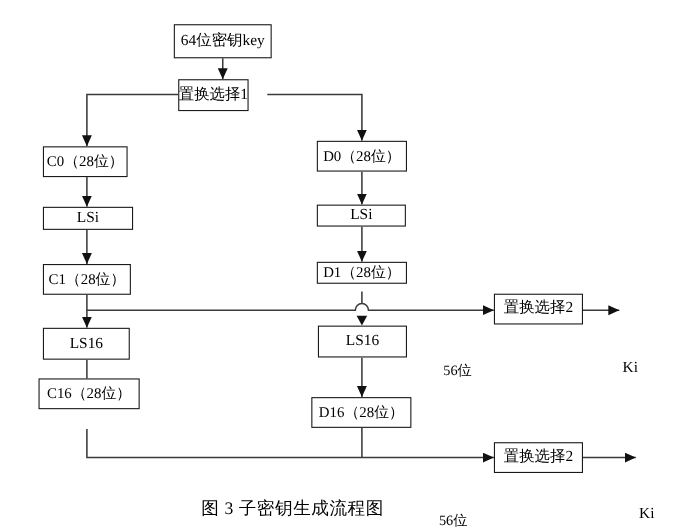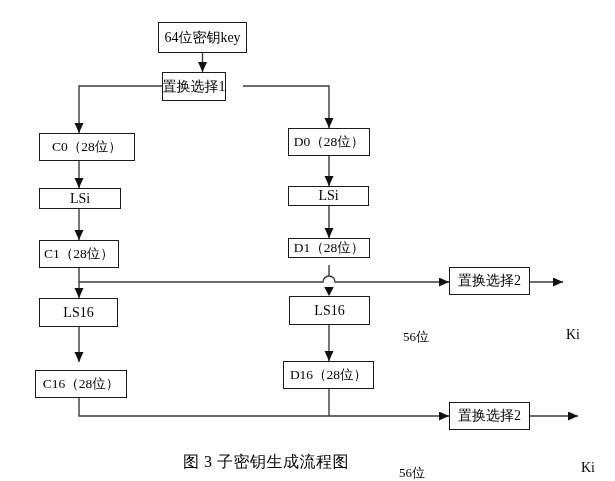--- a/index.html
+++ b/index.html
@@ -62,37 +62,37 @@
     <path d="M329,389 V416"></path>
 
     <path d="M530,282 H563" marker-end="url(#ah)"></path>
     <path d="M530,416 H578" marker-end="url(#ah)"></path>
   </svg>
 
   <div class="node big" style="left:158px;top:6px;width:89px;height:31px;margin-top:16px;">64位密钥key</div>
 
   <div class="node big" style="left:162px;top:72px;width:64px;height:29px;">置换选择1</div>
 
-  <div class="node" style="left:39px;top:133px;width:96px;height:28px;">C0（28位）</div>
+  <div class="node" style="left:39px;top:133px;width:77px;height:28px;">C0（28位）</div>
 
   <div class="node" style="left:288px;top:128px;width:82px;height:28px;">D0（28位）</div>
 
   <div class="node big" style="left:39px;top:188px;width:82px;height:21px;">LSi</div>
 
   <div class="node big" style="left:288px;top:186px;width:81px;height:20px;">LSi</div>
 
   <div class="node" style="left:39px;top:240px;width:80px;height:28px;">C1（28位）</div>
 
   <div class="node" style="left:288px;top:238px;width:82px;height:20px;">D1（28位）</div>
 
   <div class="node big" style="left:39px;top:298px;width:79px;height:29px;">LS16</div>
 
   <div class="node big" style="left:289px;top:296px;width:81px;height:29px;">LS16</div>
 
-  <div class="node" style="left:35px;top:370px;width:92px;height:28px;">C16（28位）</div>
+  <div class="node" style="left:35px;top:344px;width:92px;height:28px;">C16（28位）</div>
 
   <div class="node" style="left:283px;top:361px;width:91px;height:28px;">D16（28位）</div>
 
   <div class="node big" style="left:449px;top:267px;width:81px;height:28px;">置换选择2</div>
 
   <div class="node big" style="left:449px;top:402px;width:81px;height:28px;">置换选择2</div>
 
   <div class="lbl lbl-56" style="left:403px;top:294px;">56位</div>
 
   <div class="lbl lbl-ki" style="left:566px;top:301px;">Ki</div>

